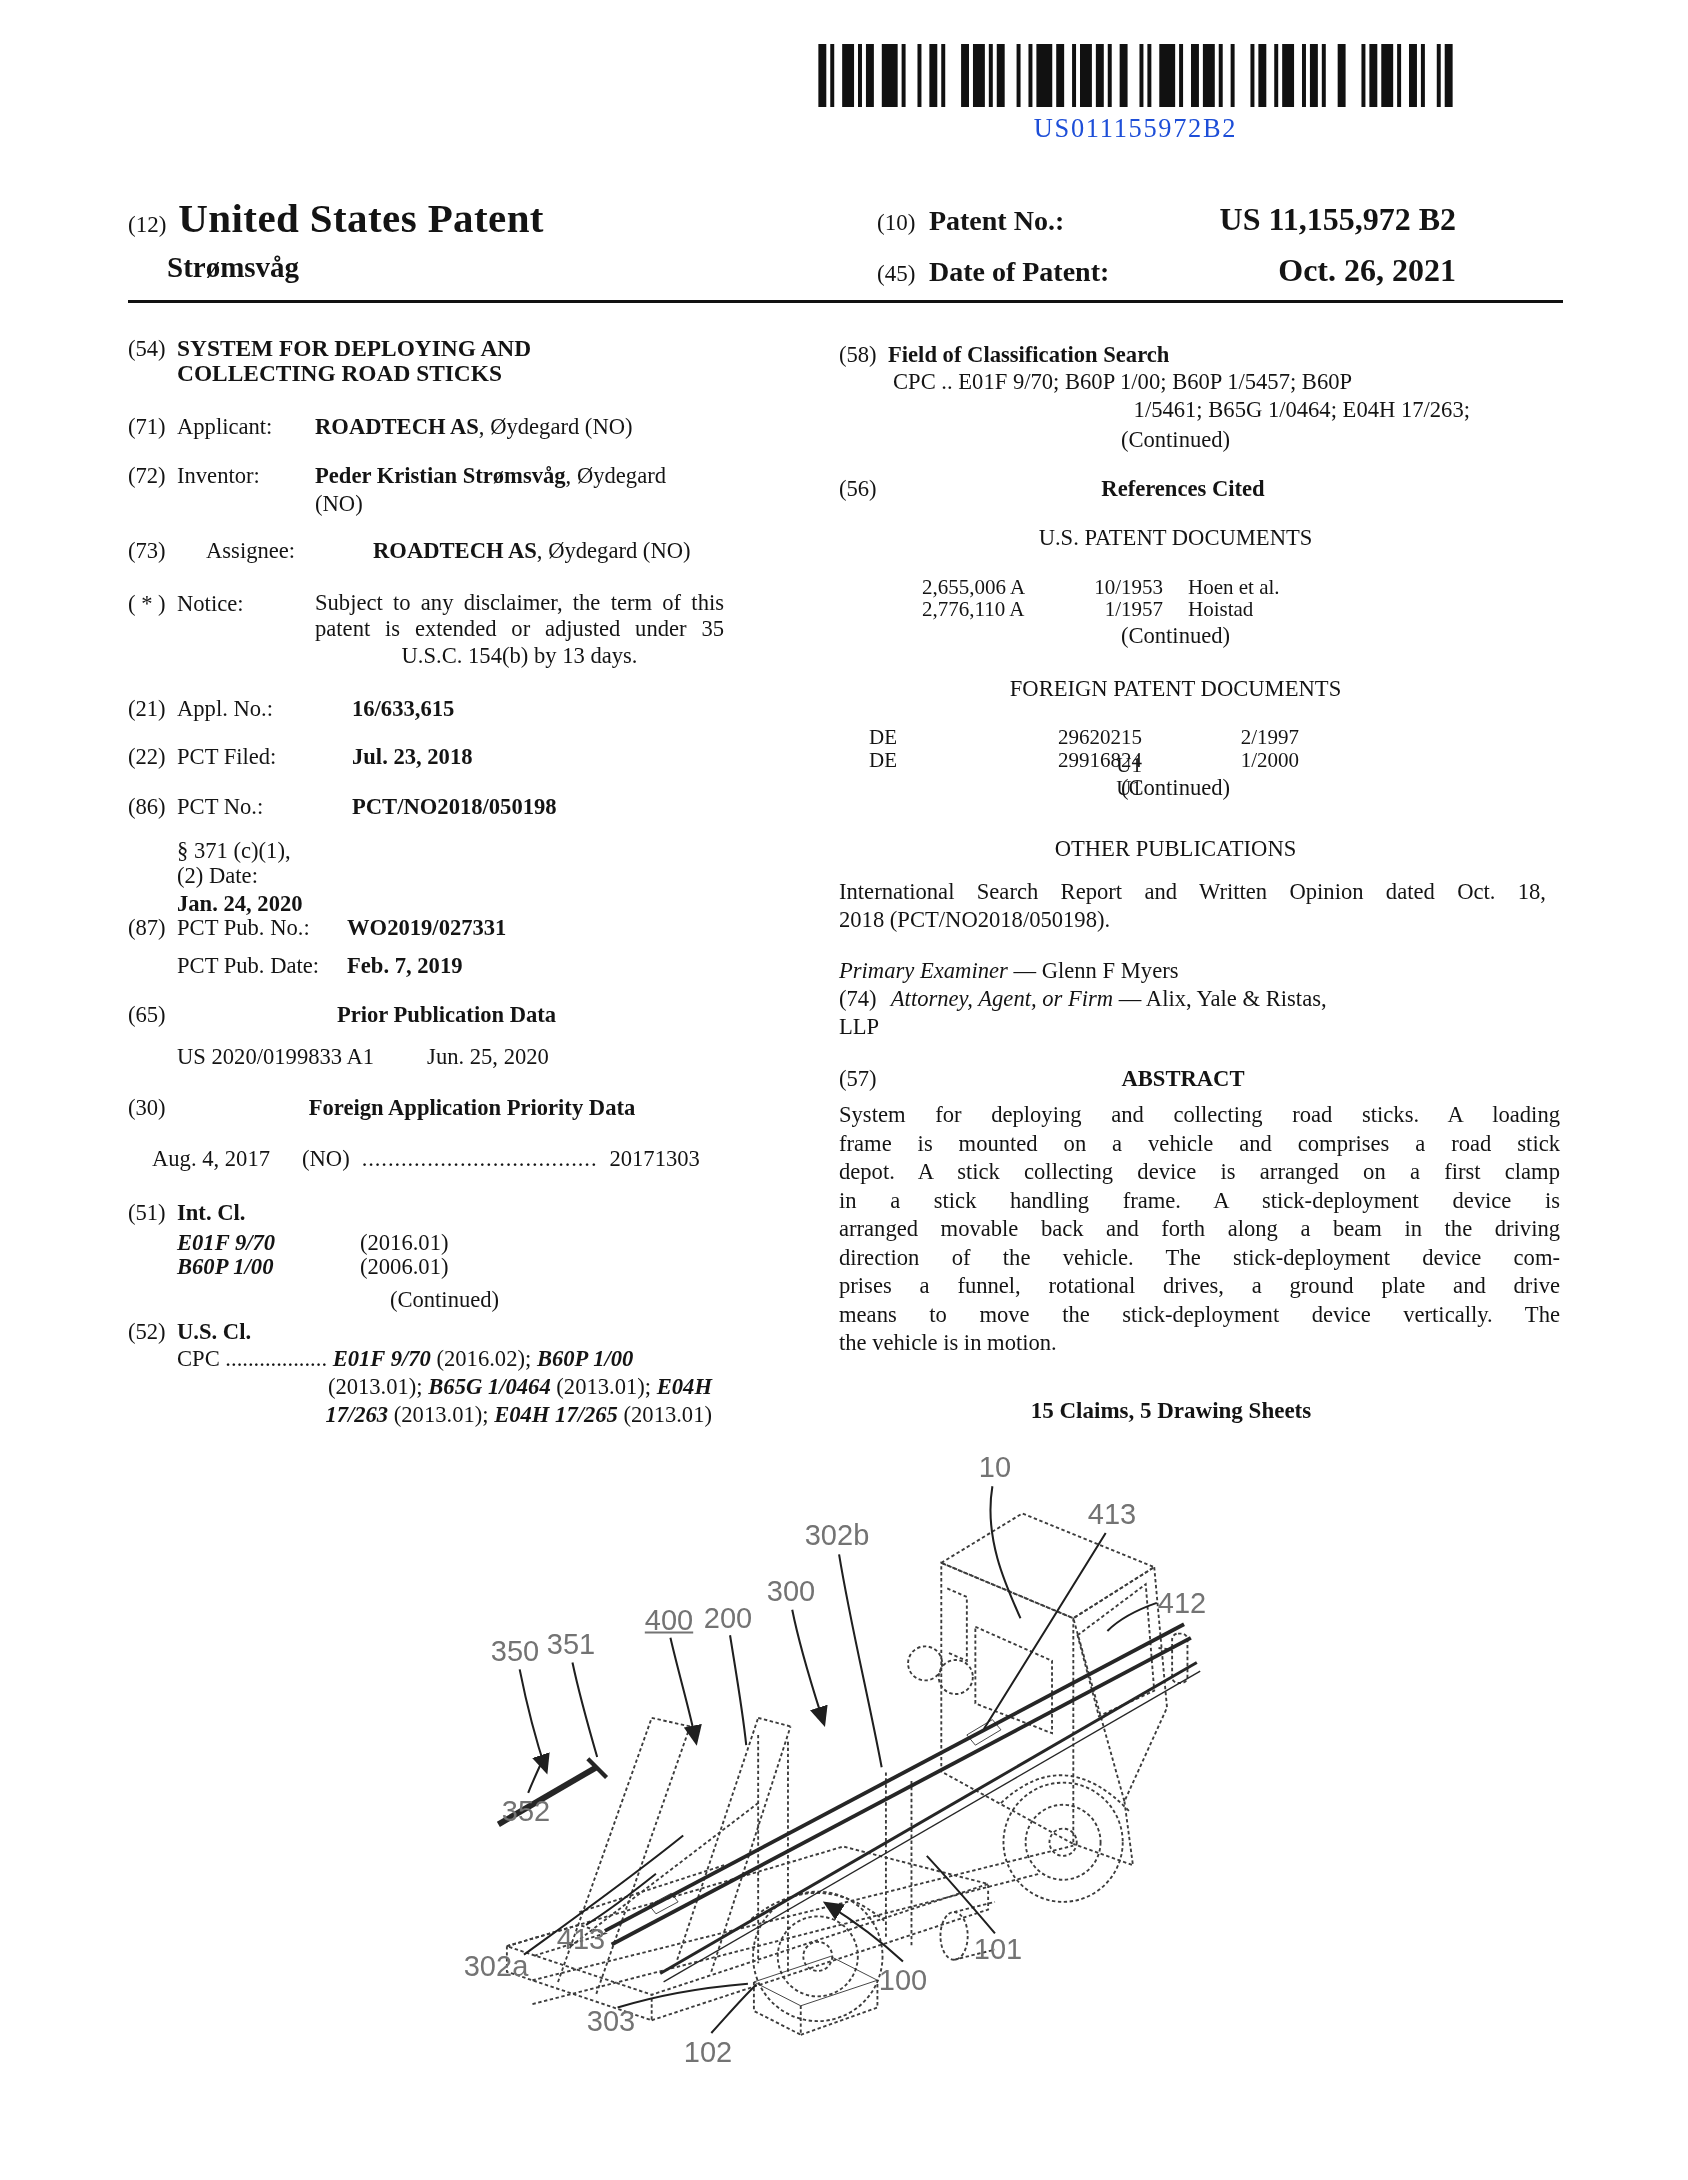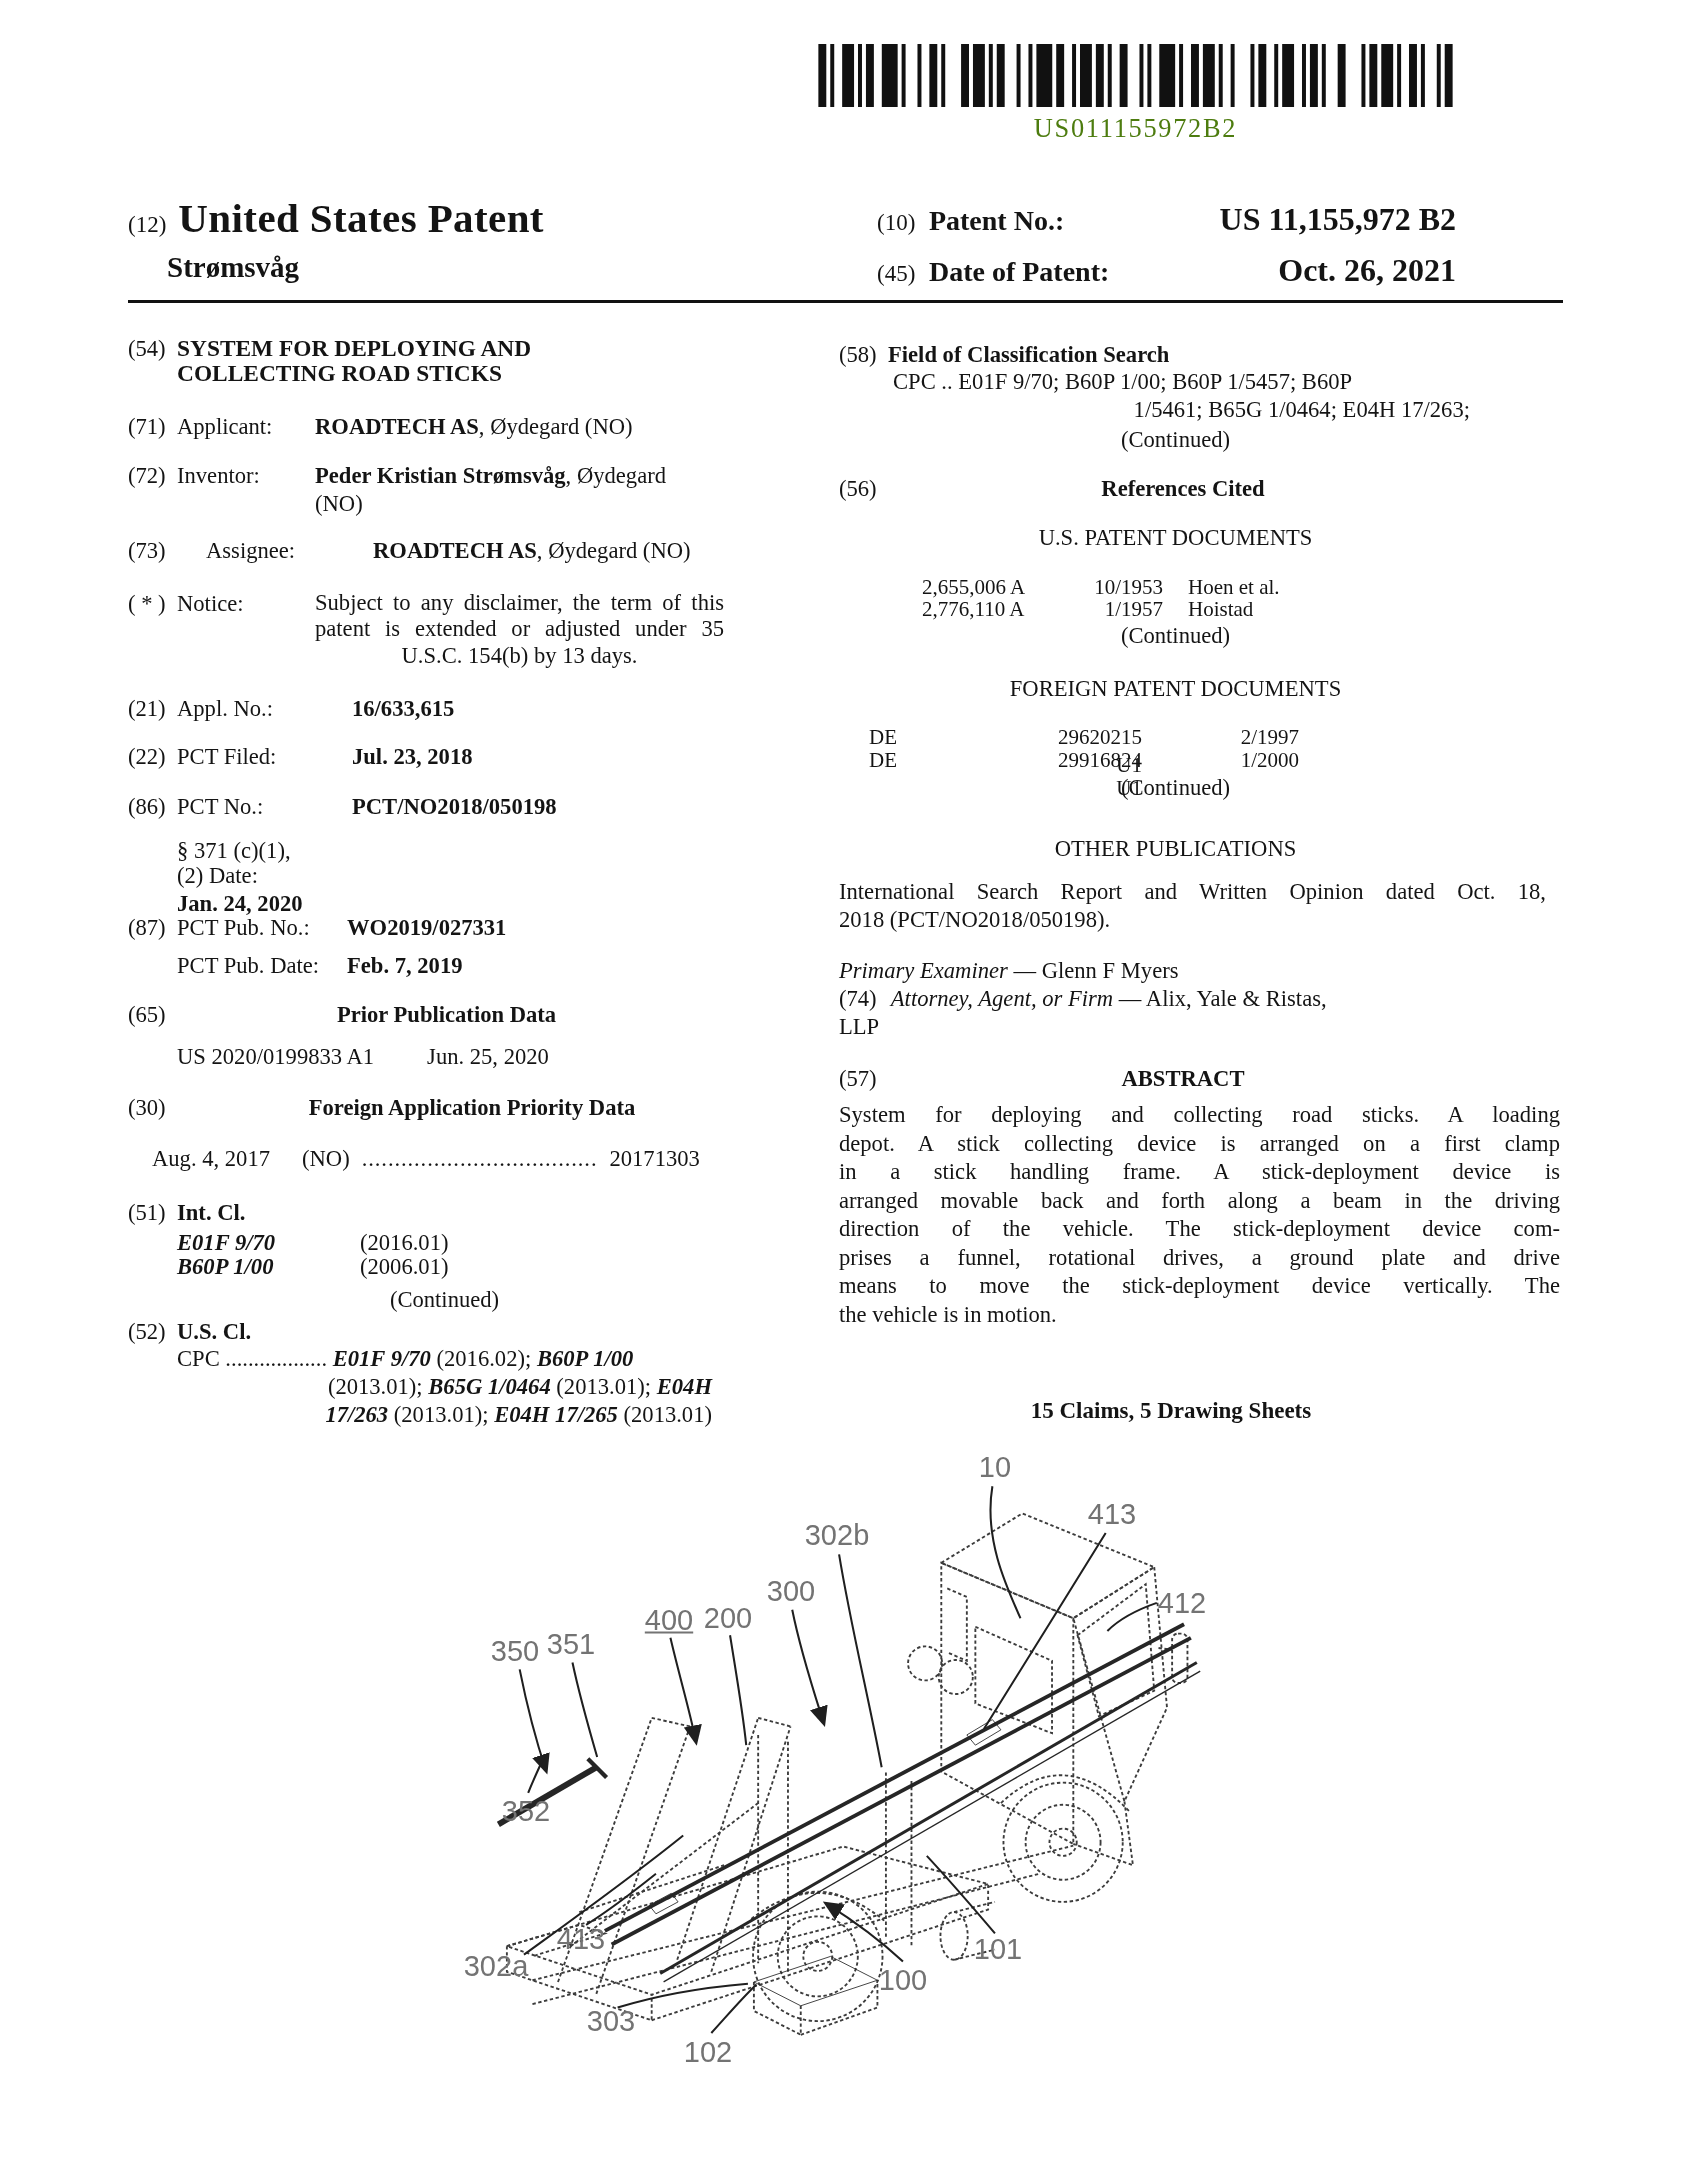--- a/index.html
+++ b/index.html
@@ -1,21 +1,21 @@
 <!DOCTYPE html>
 <html style="font-size:13.6px"><head>
 <meta charset="utf-8">
 <style>
   html,body{margin:0;padding:0;background:#888;}
   .page{position:relative;width:1688px;height:2181px;background:#ffffff;
         font-family:"Liberation Serif",serif;color:#141414;overflow:hidden;}
 
   
   .barcode-wrap{position:absolute;left:818px;top:44px;width:635px;text-align:center;}
-  .barcode-text{font-size:26.4px;letter-spacing:1.7px;margin-top:1.7px;color:#4d7c0f;}
+  .barcode-text{font-size:26.4px;letter-spacing:1.7px;margin-top:1.7px;color:#1d4ed8;}
 
   
   .hdr-num{font-size:23px;}
   .hdr-left{position:absolute;left:128px;top:194px;}
   .hdr-title-row{display:flex;align-items:baseline;gap:12px;}
   .hdr-title{font-size:41px;font-weight:bold;letter-spacing:0.4px;}
   .hdr-surname{font-size:29px;font-weight:bold;margin-top:8.5px;margin-left:39px;}
   .hdr-right{position:absolute;left:877px;top:201px;width:579px;}
   .hdr-row{display:flex;align-items:baseline;margin-bottom:13.6px;}
   .hdr-lbl{font-size:28px;font-weight:bold;margin-left:13.6px;}
@@ -319,20 +319,21 @@
       <span>— Alix, Yale &amp; Ristas,</span>
       <br><span>LLP</span>
     </div>
 
     <div class="item" style="top:724px;">
       <span class="num">(57)</span>
       <span class="ctitle" style="margin-right:68px;">ABSTRACT</span>
     </div>
     <div class="abstract" style="position:absolute;top:760px;width:721px;">
       <div class="al">System for deploying and collecting road sticks. A loading</div>
+      <div class="al">frame is mounted on a vehicle and comprises a road stick</div>
       <div class="al">depot. A stick collecting device is arranged on a first clamp</div>
       <div class="al">in a stick handling frame. A stick-deployment device is</div>
       <div class="al">arranged movable back and forth along a beam in the driving</div>
       <div class="al">direction of the vehicle. The stick-deployment device com-</div>
       <div class="al">prises a funnel, rotational drives, a ground plate and drive</div>
       <div class="al">means to move the stick-deployment device vertically. The</div>
       <div class="al">the vehicle is in motion.</div>
     </div>
 
     <div class="claims" style="position:absolute;top:1056px;">15 Claims, 5 Drawing Sheets</div>

